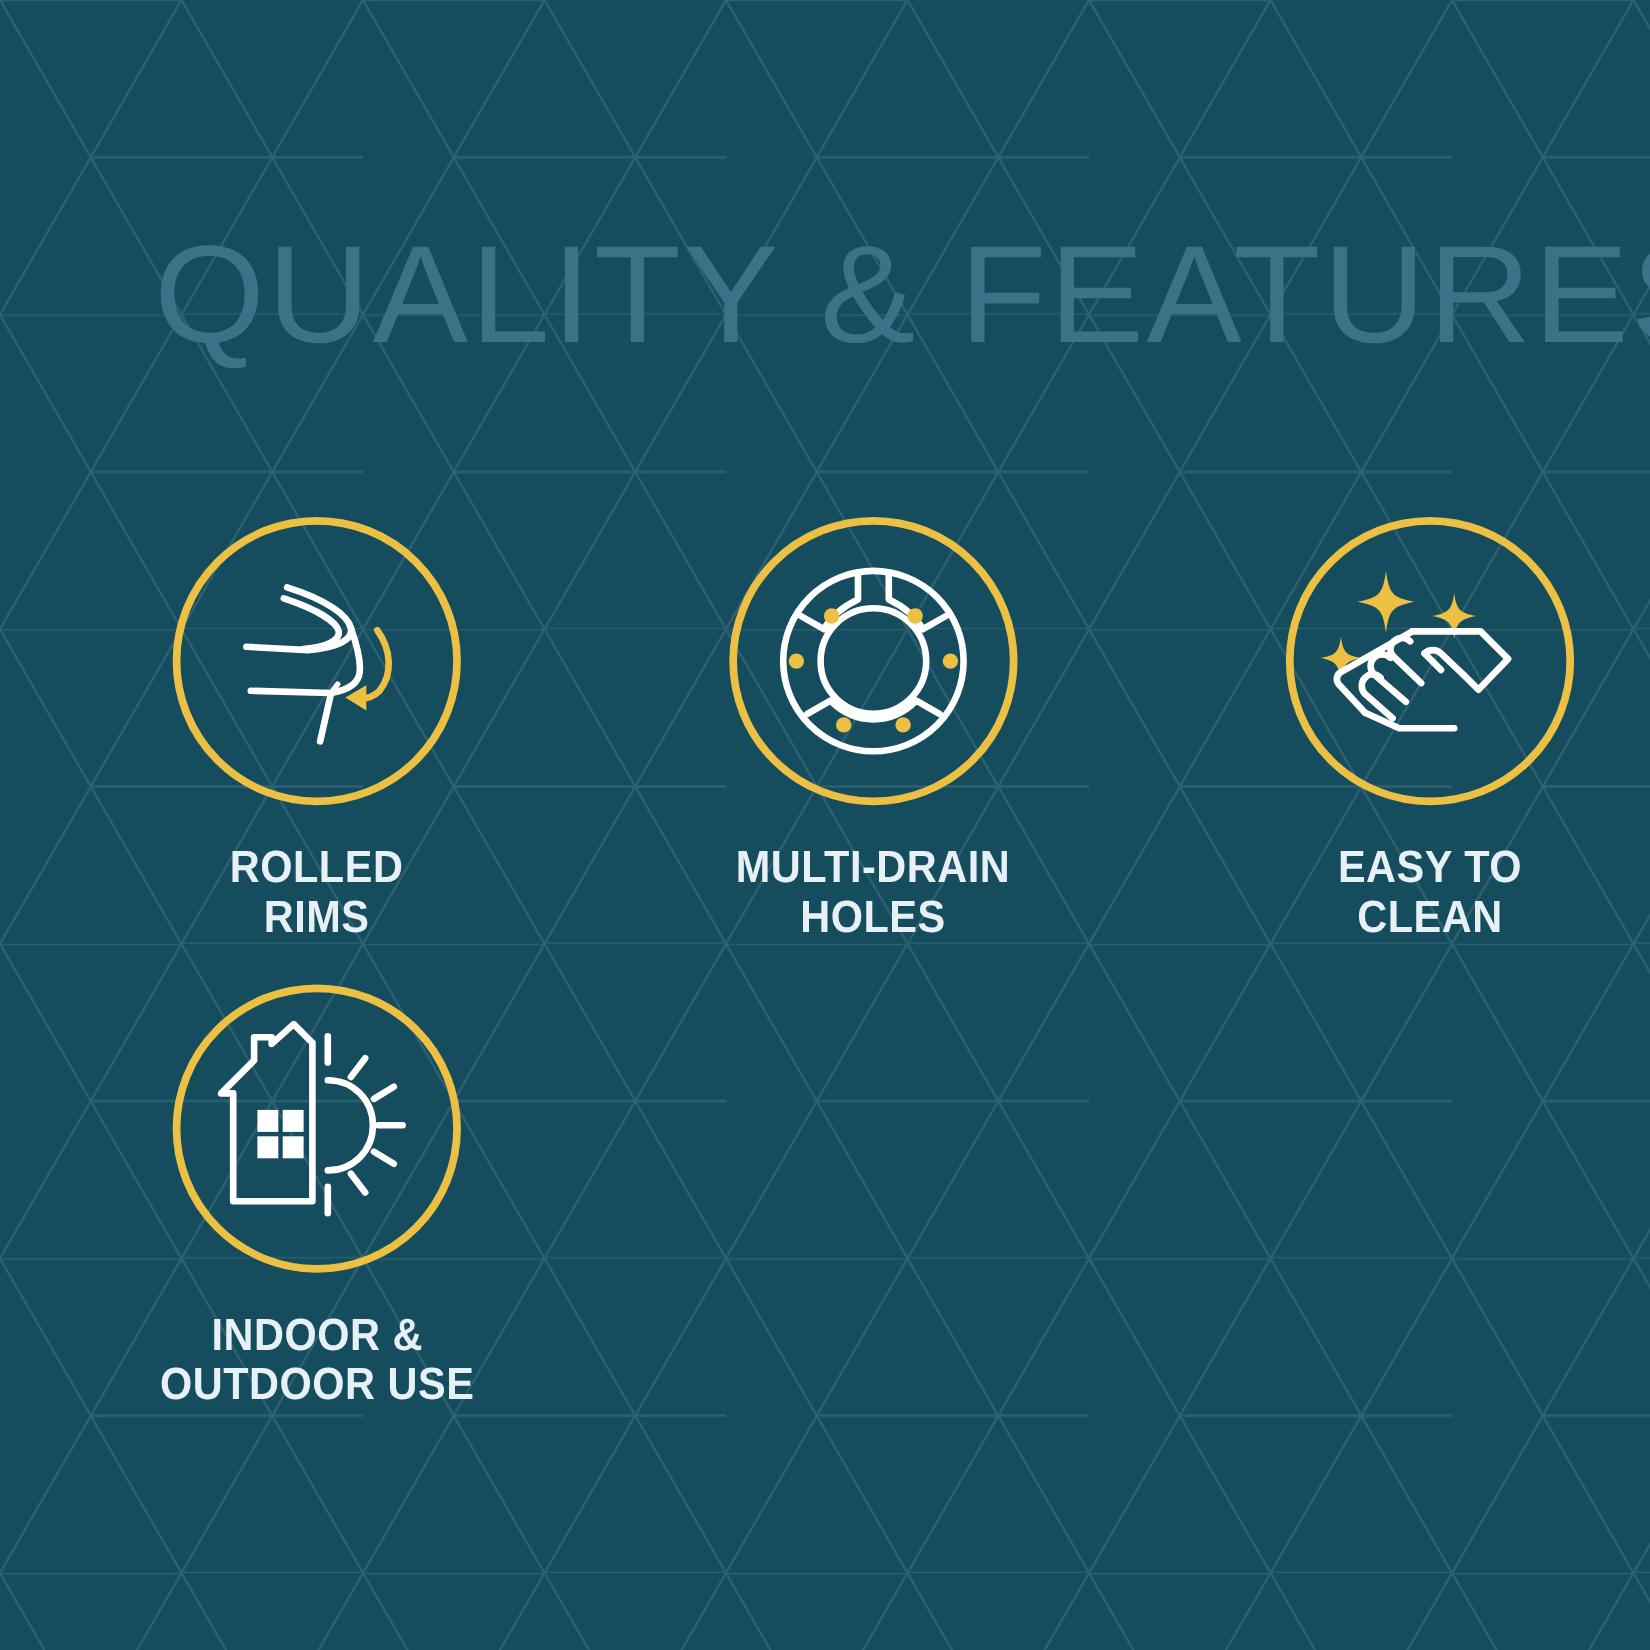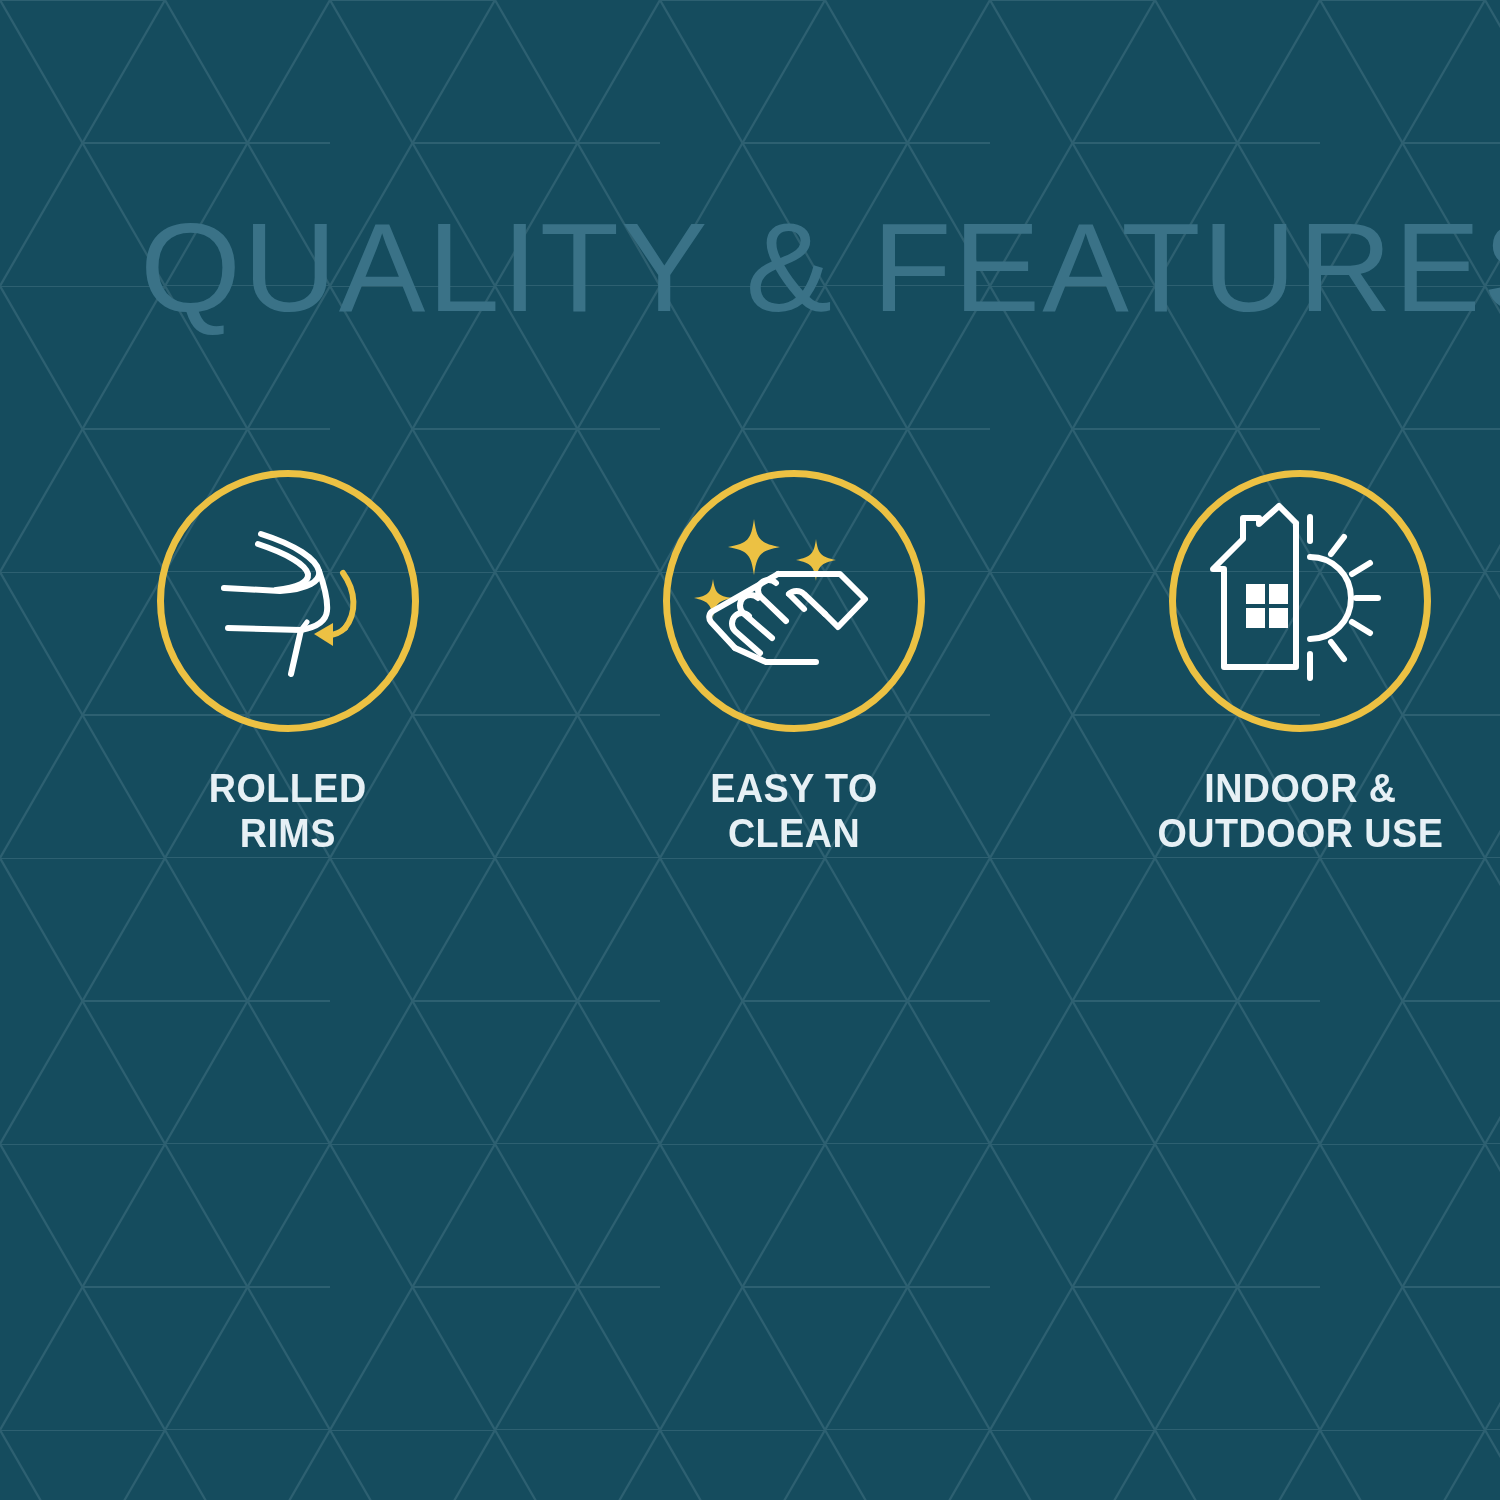--- a/index.html
+++ b/index.html
@@ -128,20 +128,39 @@
           <path class="yline" d="M155,72 C168,90 169,112 157,127"></path>
           <path class="yline" d="M157,127 C152,132 146,134 140,134"></path>
           <path class="yfill" d="M126,133 L145,122 L145,145 Z"></path>
         </svg>
       </div>
       <div class="feature-label">ROLLED
 RIMS</div>
     </div>
 
 
+    <div class="feature">
+      <div class="icon-ring">
+        <svg viewBox="0 0 200 200">
+          <circle class="wline" cx="100" cy="100" r="82"></circle>
+          <path class="wline" d="M86,20 L86,44 C73,50 62,59 55,71 L34,59"></path>
+          <path class="wline" d="M114,20 L114,44 C127,50 138,59 145,71 L166,59"></path>
+          <path class="wline" d="M40,148 L61,136 C71,146 85,153 100,153 C115,153 129,146 139,136 L160,148"></path>
+          <circle class="wline" cx="100" cy="100" r="48"></circle>
+          <circle class="ydot" cx="62" cy="59" r="7"></circle>
+          <circle class="ydot" cx="138" cy="59" r="7"></circle>
+          <circle class="ydot" cx="30" cy="100" r="7"></circle>
+          <circle class="ydot" cx="170" cy="100" r="7"></circle>
+          <circle class="ydot" cx="73" cy="158" r="7"></circle>
+          <circle class="ydot" cx="127" cy="158" r="7"></circle>
+        </svg>
+      </div>
+      <div class="feature-label">MULTI-DRAIN
+HOLES</div>
+    </div>
 
 
     <div class="feature">
       <div class="icon-ring">
         <svg viewBox="0 0 200 200">
           <path class="yfill" d="M60,18 C63,39 66,42 86,46 C66,50 63,53 60,74 C57,53 54,50 34,46 C54,42 57,39 60,18 Z"></path>
           <path class="yfill" d="M122,38 C124,53 127,56 142,59 C127,62 124,65 122,80 C120,65 117,62 102,59 C117,56 120,53 122,38 Z"></path>
           <path class="yfill" d="M19,78 C21,92 24,95 38,97 C24,100 21,103 19,117 C17,103 14,100 0,97 C14,95 17,92 19,78 Z"></path>
           <path class="wline" d="M84,73 L146,73 L171,98 L144,126 L131,113"></path>
           <path class="wline" d="M84,73 L19,110 C15,112 14,117 17,121 L41,147"></path>

